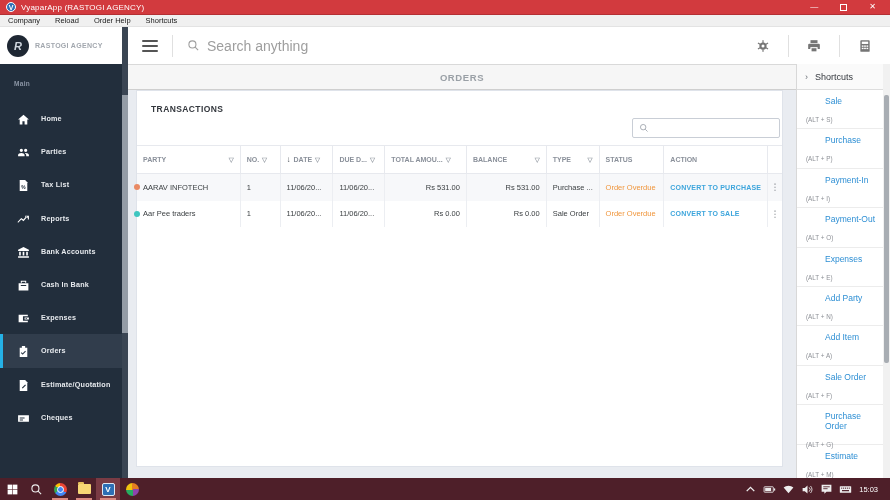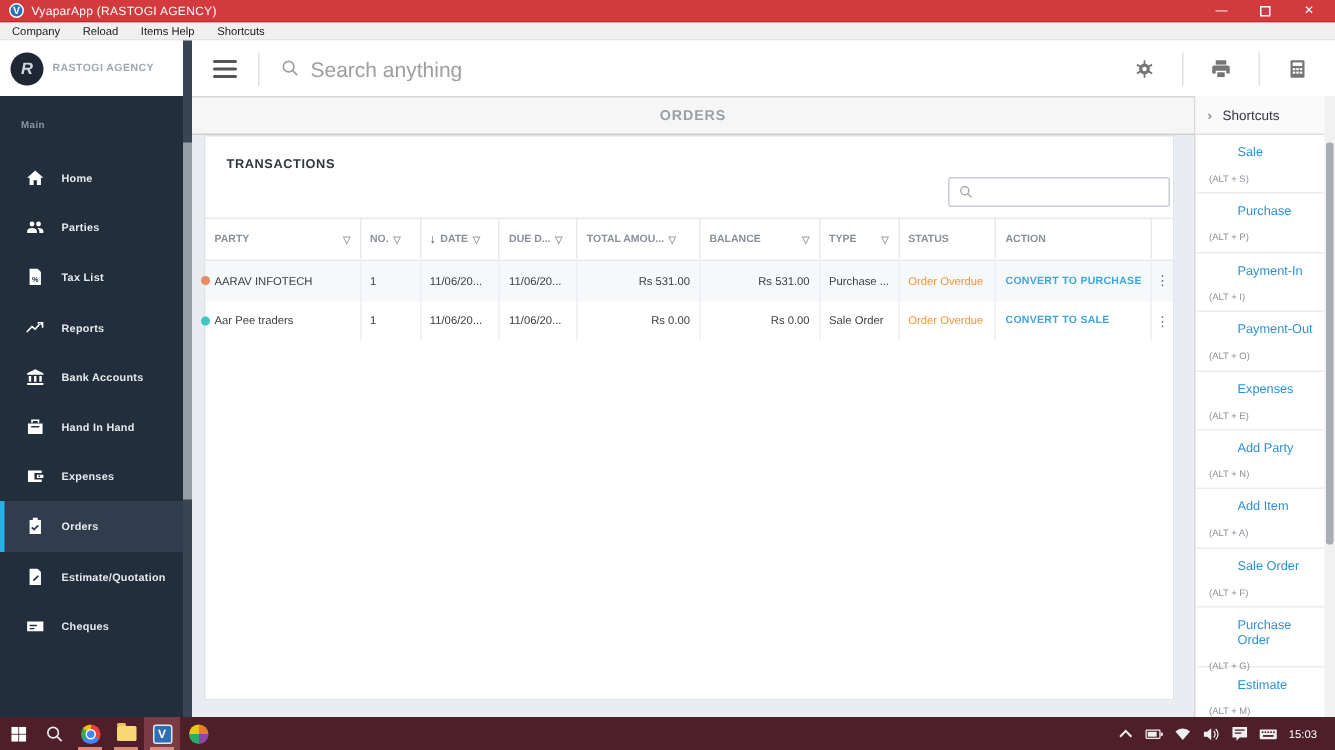--- a/index.html
+++ b/index.html
@@ -109,21 +109,21 @@
   <span class="win-controls">
     <span>—</span>
     <span class="maxbox"></span>
     <span>✕</span>
   </span>
 </div>
 
 <div class="abs menubar">
   <span>Company</span>
   <span>Reload</span>
-  <span>Items Help</span>
+  <span>Order Help</span>
   <span>Shortcuts</span>
 </div>
 
 <div class="abs side-logo">
   <span class="logo-circle">R</span>
   <span class="company-name">RASTOGI AGENCY</span>
 </div>
 
 <div class="abs sidenav">
   <div class="nav-section">Main</div>
@@ -156,21 +156,21 @@
   <div class="nav-item">
     <span class="nav-icon"><svg viewBox="0 0 24 24">
           <path d="M12 2 2 7v2h20V7zM4 10.5h3v7H4zm6.5 0h3v7h-3zm6.5 0h3v7h-3zM2 19h20v2.5H2z"></path>
         </svg></span>
     <span class="nav-label">Bank Accounts</span>
   </div>
   <div class="nav-item">
     <span class="nav-icon"><svg viewBox="0 0 24 24">
           <path d="M7 3h10v4h-2V5H9v2H7zM3 8h18v13H3zm4 3v2h10v-2z"></path>
         </svg></span>
-    <span class="nav-label">Hand In Hand</span>
+    <span class="nav-label">Cash In Bank</span>
   </div>
   <div class="nav-item">
     <span class="nav-icon"><svg viewBox="0 0 24 24">
           <path d="M3 5h17v3h-9v8h9v3H3zm11 5h8v4h-8zm2 1.2v1.6h2v-1.6z"></path>
         </svg></span>
     <span class="nav-label">Expenses</span>
   </div>
   <div class="nav-item active">
     <span class="nav-icon"><svg viewBox="0 0 24 24">
           <path d="M9 2h6v3h4v17H5V5h4zm1.5 13.2-2-2L7 14.7l3.5 3.5 6-6-1.5-1.5z" fill-rule="evenodd"></path>

